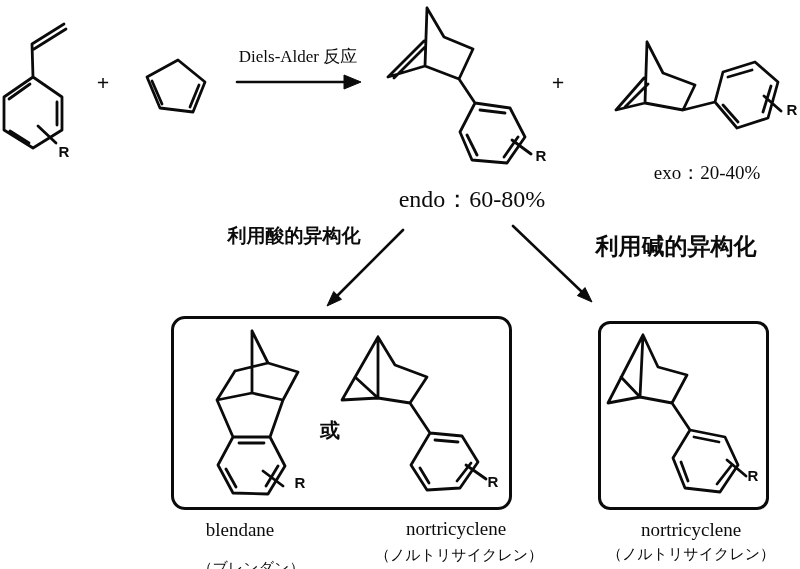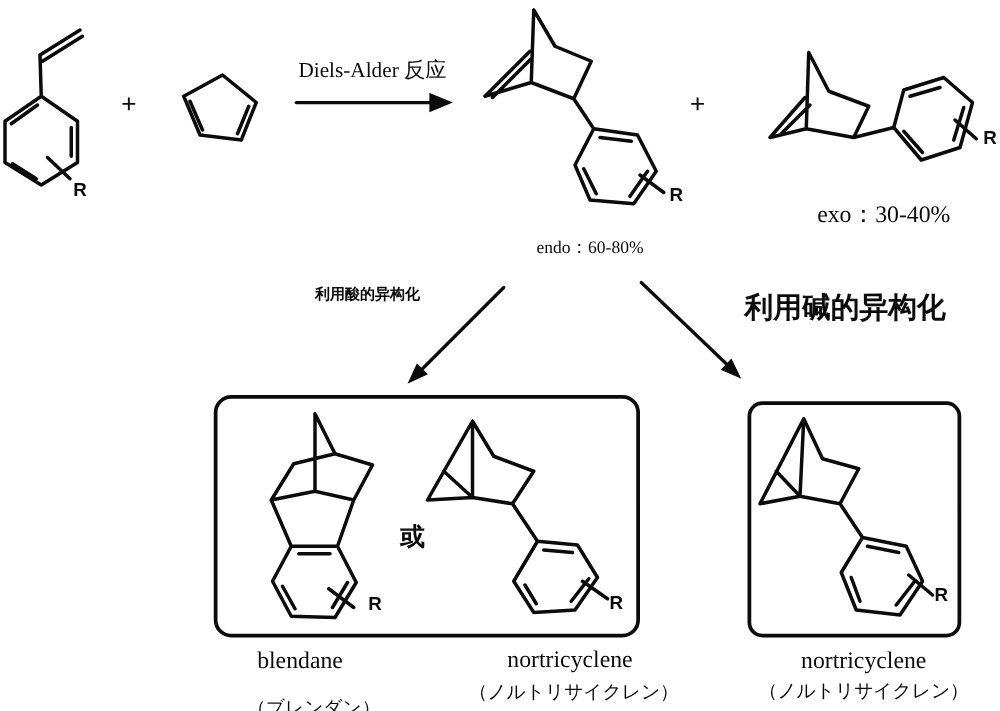--- a/index.html
+++ b/index.html
@@ -112,24 +112,24 @@
         M727,460 L746,476"></path>
       <text class="rtext" x="753" y="481" text-anchor="middle">R</text>
     </g>
   </svg>
 
   <div class="lbl serif" style="left:298px;top:56px;font-size:17px;">Diels-Alder 反应</div>
 
   <div class="lbl plus" style="left:103px;top:83px;">+</div>
   <div class="lbl plus" style="left:558px;top:83px;">+</div>
 
-  <div class="lbl serif" style="left:472px;top:199px;font-size:14px;">endo：60-80%</div>
-  <div class="lbl serif" style="left:707px;top:172px;font-size:19px;">exo：30-40%</div>
+  <div class="lbl serif" style="left:472px;top:199px;font-size:24px;">endo：60-80%</div>
+  <div class="lbl serif" style="left:707px;top:172px;font-size:19px;">exo：20-40%</div>
 
-  <div class="lbl cjk" style="left:294px;top:235px;font-size:12px;">利用酸的异构化</div>
+  <div class="lbl cjk" style="left:294px;top:235px;font-size:19px;">利用酸的异构化</div>
   <div class="lbl cjk" style="left:676px;top:246px;font-size:23px;">利用碱的异构化</div>
 
   <div class="lbl cjk" style="left:330px;top:430px;font-size:20px;">或</div>
 
   <div class="lbl serif" style="left:240px;top:529px;font-size:19px;">blendane</div>
   <div class="lbl cjk" style="left:251px;top:568px;font-size:15px;font-weight:500;">（ブレンダン）</div>
 
   <div class="lbl serif" style="left:456px;top:528px;font-size:19px;">nortricyclene</div>
   <div class="lbl cjk" style="left:459px;top:555px;font-size:15px;font-weight:500;">（ノルトリサイクレン）</div>
 

